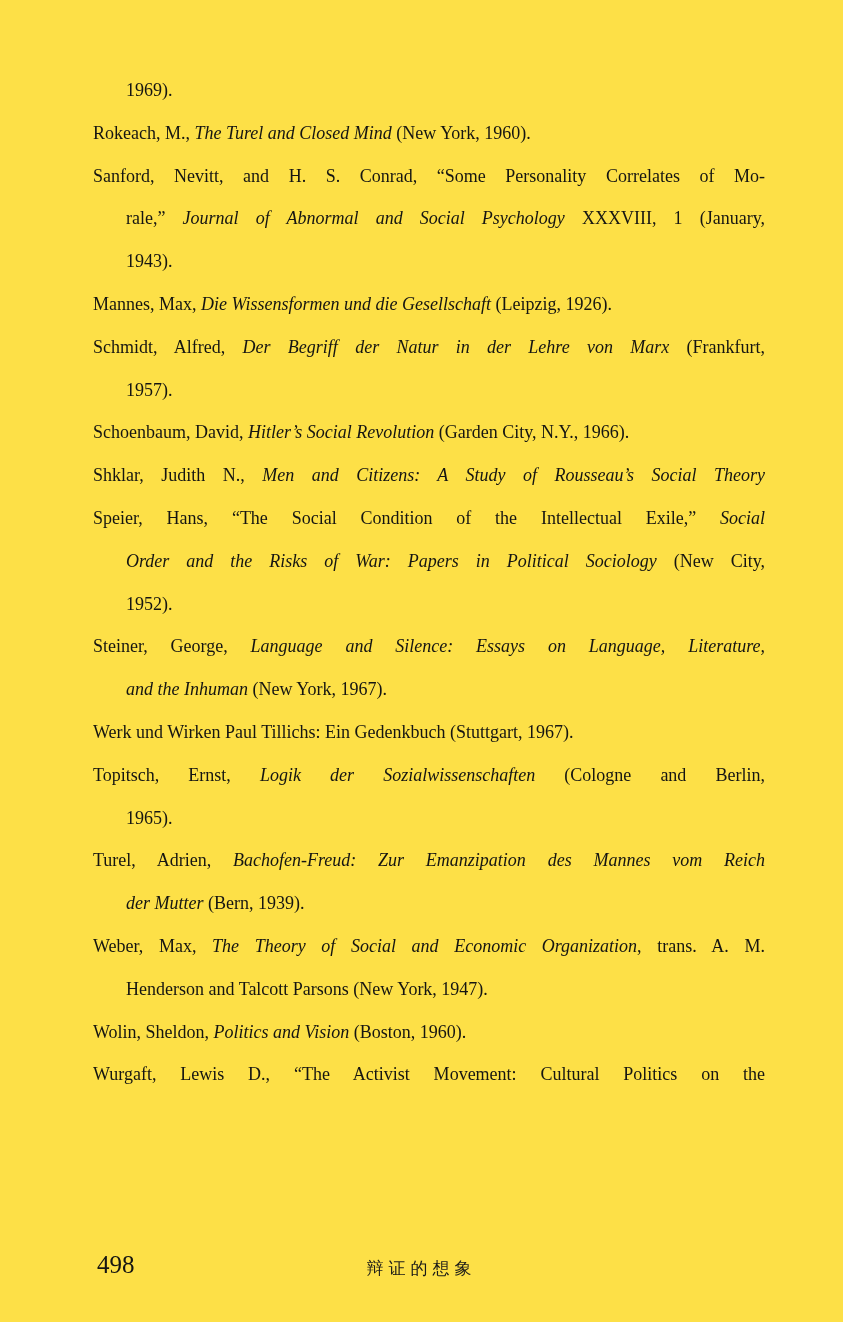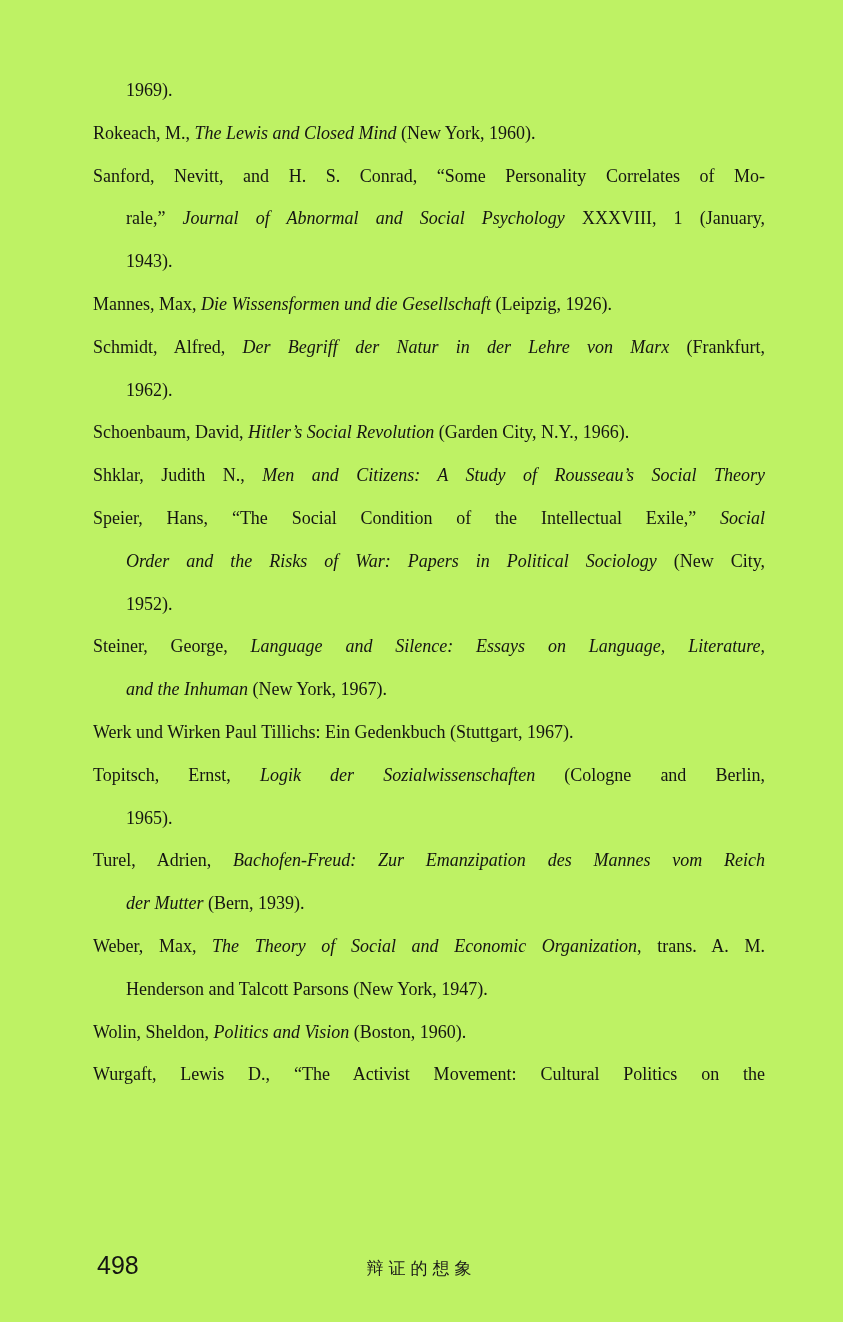--- a/index.html
+++ b/index.html
@@ -54,50 +54,50 @@
     position: absolute;
     left: 0;
     top: 1248px;
     width: 843px;
     height: 40px;
   }
   .folio {
     position: absolute;
     left: 97px;
     top: 3px;
-    font-family: Liberation Sans, sans-serif;
+    font-family: Liberation Serif, serif;
     font-size: 25px;
     color: #151512;
   }
   .running-title {
     position: absolute;
     left: 0;
     top: 9px;
     width: 100%;
     text-align: center;
     font-family: "DejaVu Sans", sans-serif;
     font-size: 17px;
     letter-spacing: 5px;
     color: #1a1a18;
   }
 </style>
 </head>
 <body>
 
-<div class="page" style="background: #bef264; color: rgb(21, 21, 18);">
+<div class="page" style="background: #fde047; color: rgb(21, 21, 18);">
 
   <div class="bib">
       <div class="line indent"><span class="seg">1969).</span></div>
-      <div class="line"><span class="seg">Rokeach, M., </span><span class="seg i">The Lewis and Closed Mind</span><span class="seg"> (New York, 1960).</span></div>
+      <div class="line"><span class="seg">Rokeach, M., </span><span class="seg i">The Turel and Closed Mind</span><span class="seg"> (New York, 1960).</span></div>
       <div class="line justify"><span class="seg">Sanford, Nevitt, and H. S. Conrad, “Some Personality Correlates of Mo-</span></div>
       <div class="line indent justify"><span class="seg">rale,” </span><span class="seg i">Journal of Abnormal and Social Psychology</span><span class="seg"> XXXVIII, 1 (January,</span></div>
       <div class="line indent"><span class="seg">1943).</span></div>
       <div class="line"><span class="seg">Mannes, Max, </span><span class="seg i">Die Wissensformen und die Gesellschaft</span><span class="seg"> (Leipzig, 1926).</span></div>
       <div class="line justify"><span class="seg">Schmidt, Alfred, </span><span class="seg i">Der Begriff der Natur in der Lehre von Marx</span><span class="seg"> (Frankfurt,</span></div>
-      <div class="line indent"><span class="seg">1962).</span></div>
+      <div class="line indent"><span class="seg">1957).</span></div>
       <div class="line"><span class="seg">Schoenbaum, David, </span><span class="seg i">Hitler’s Social Revolution</span><span class="seg"> (Garden City, N.Y., 1966).</span></div>
       <div class="line justify"><span class="seg">Shklar, Judith N., </span><span class="seg i">Men and Citizens: A Study of Rousseau’s Social Theory</span></div>
       <div class="line justify"><span class="seg">Speier, Hans, “The Social Condition of the Intellectual Exile,” </span><span class="seg i">Social</span></div>
       <div class="line indent justify"><span class="seg i">Order and the Risks of War: Papers in Political Sociology</span><span class="seg"> (New City,</span></div>
       <div class="line indent"><span class="seg">1952).</span></div>
       <div class="line justify"><span class="seg">Steiner, George, </span><span class="seg i">Language and Silence: Essays on Language, Literature,</span></div>
       <div class="line indent"><span class="seg i">and the Inhuman</span><span class="seg"> (New York, 1967).</span></div>
       <div class="line"><span class="seg">Werk und Wirken Paul Tillichs: Ein Gedenkbuch (Stuttgart, 1967).</span></div>
       <div class="line justify"><span class="seg">Topitsch, Ernst, </span><span class="seg i">Logik der Sozialwissenschaften</span><span class="seg"> (Cologne and Berlin,</span></div>
       <div class="line indent"><span class="seg">1965).</span></div>

